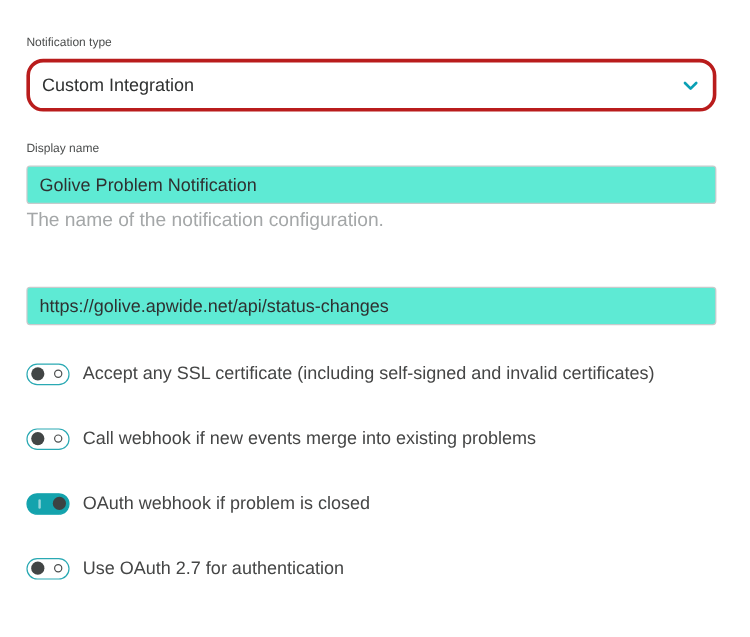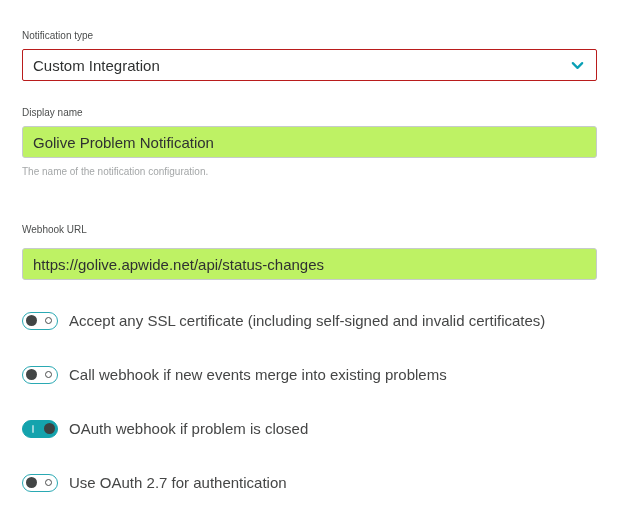--- a/index.html
+++ b/index.html
@@ -19,34 +19,34 @@
     font-size: 10px;
     line-height: 16px;
     color: #4c4e4e;
     margin-bottom: 5px;
   }
   .control {
     width: 575px;
     height: 32px;
     border: 1px solid #c6cbcc;
     border-radius: 3px;
-    background: #bef264;
+    background: #5eead4;
     font-family: "Liberation Sans", sans-serif;
     font-size: 15px;
     color: #2f3131;
     padding: 0 34px 0 10px;
     outline: none;
     display: block;
   }
   .select-box {
     position: relative;
     width: 575px;
-    height: 32px;
-    border: 1px solid #b91c1c;
-    border-radius: 2px;
+    height: 44px;
+    border: 3px solid #b91c1c;
+    border-radius: 14px;
     background: #ffffff;
     cursor: pointer;
   }
   .select-value {
     position: absolute;
     left: 10px;
     top: 50%;
     transform: translateY(-50%);
     font-size: 15px;
     color: #2f3131;
@@ -57,21 +57,21 @@
     right: 11px;
     top: 50%;
     transform: translateY(-50%);
     width: 16px;
     height: 16px;
     display: flex;
     align-items: center;
     justify-content: center;
   }
   .helper-text {
-    font-size: 10px;
+    font-size: 16px;
     line-height: 16px;
     color: #a4a7a8;
     margin-top: 6px;
   }
   .gap-section-1 { height: 24px; }
   .gap-section-2 { height: 42px; }
   .gap-section-3 { height: 5px; }
   .gap-toggles   { height: 32px; }
 
   .toggle-row {
@@ -154,21 +154,20 @@
   </div>
 
   <div class="gap-section-1"></div>
 
   <label class="field-label">Display name</label>
   <input class="control" type="text" value="Golive Problem Notification" style="">
   <div class="helper-text">The name of the notification configuration.</div>
 
   <div class="gap-section-2"></div>
 
-  <label class="field-label">Webhook URL</label>
   <div class="gap-section-3"></div>
   <input class="control" type="text" value="https://golive.apwide.net/api/status-changes" style="">
 
   <div class="gap-toggles"></div>
 
   <div class="toggle-row">
     <span class="switch" data-state="off">
       <span class="knob"></span>
       <span class="off-ring"></span>
 

